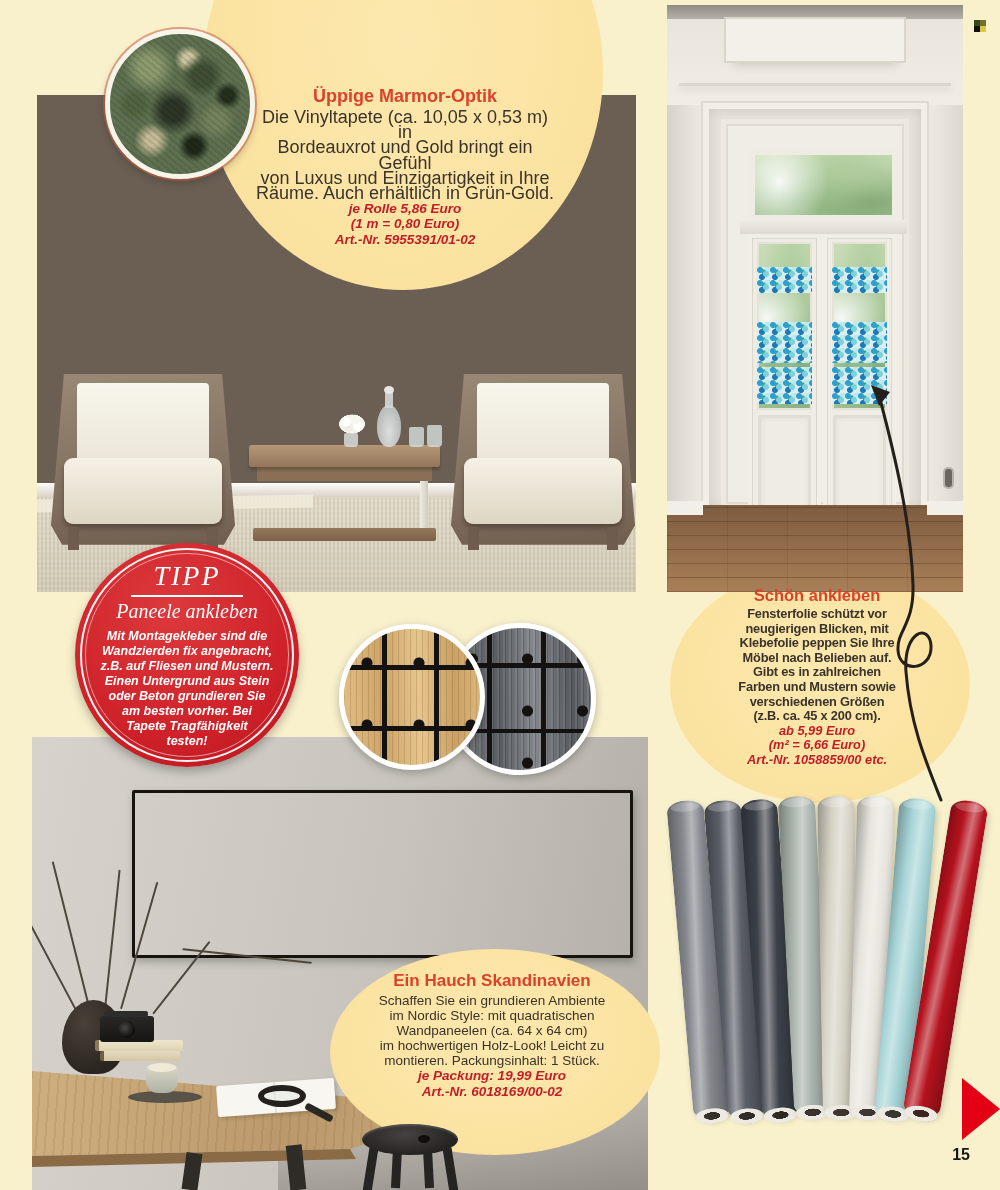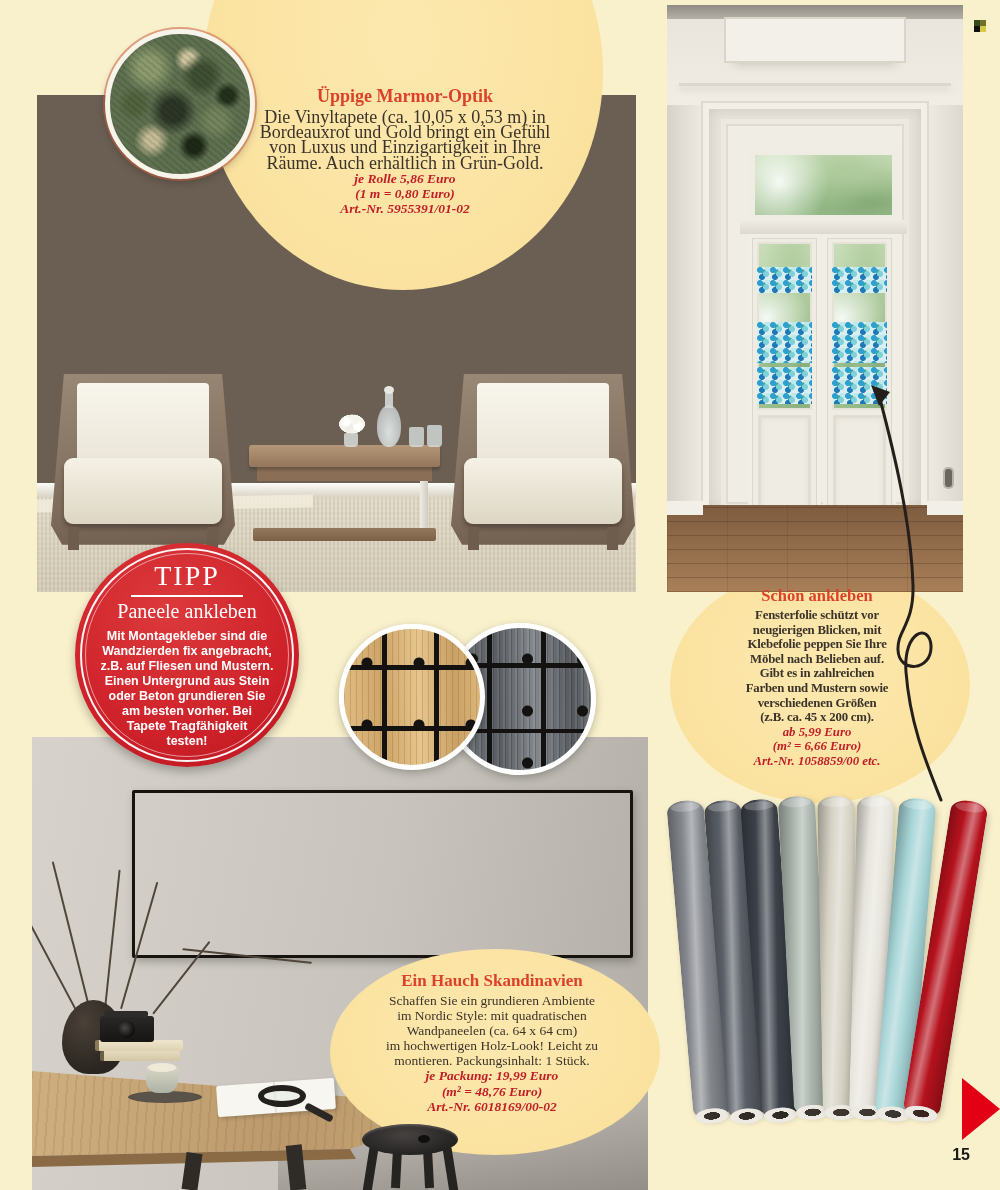--- a/index.html
+++ b/index.html
@@ -246,21 +246,21 @@
       radial-gradient(circle 20px at 76% 62%, #74845C 40%, transparent 100%),
       radial-gradient(circle 18px at 30% 76%, #C5BC96 35%, transparent 100%),
       radial-gradient(circle 14px at 56% 18%, #CCC49E 40%, transparent 100%),
       radial-gradient(circle 18px at 18% 50%, #51643F 45%, transparent 100%),
       radial-gradient(circle 16px at 60% 80%, #1E2817 45%, transparent 100%),
       radial-gradient(circle 14px at 84% 44%, #24301C 45%, transparent 100%),
       #5E7050; }
 
   #tip-circle { left:75px; top:543px; width:224px; height:224px; border-radius:50%; z-index:5;
     background:radial-gradient(circle at 42% 30%, #DC3A3C 0%, #CE2129 62%, #B6161F 100%);
-    box-shadow:0 5px 10px rgba(0,0,0,.25); color:#FFF; text-align:center; }
+    box-shadow:0 5px 10px rgba(0,0,0,.25); color:#FFF; text-align:center;font-style:italic; }
   #tip-circle::before { content:""; position:absolute; inset:5px; border-radius:50%;
     border:2px solid rgba(255,255,255,.95); }
   #tip-circle::after { content:""; position:absolute; inset:10px; border-radius:50%;
     border:1px solid rgba(255,255,255,.55); }
   #tip-heading { font-family:"Liberation Serif","DejaVu Serif",serif; font-size:28px;
     letter-spacing:2px; padding-top:17px; }
   #tip-divider { width:112px; height:2px; background:#FFF; margin:3px auto 3px; }
   #tip-subheading { font-family:"Liberation Serif","DejaVu Serif",serif; font-size:20px; }
   #tip-body { font-size:12.5px; line-height:15px; font-weight:bold; margin-top:6px; }
 
@@ -279,21 +279,21 @@
     background:
       radial-gradient(circle, #141210 5px, transparent 6px),
       linear-gradient(90deg, transparent 0 28%, #141210 28% 31.5%, transparent 31.5% 66%, #141210 66% 69.5%, transparent 69.5%),
       linear-gradient(0deg, transparent 0 25%, #141210 25% 28.5%, transparent 28.5% 70%, #141210 70% 73.5%, transparent 73.5%),
       repeating-linear-gradient(90deg, rgba(120,80,30,.22) 0 1px, transparent 1px 6px),
       linear-gradient(88deg,#E2BE85,#CDA468 30%,#E6C68E 55%,#C9A066 80%,#DDB87C);
     background-position:-3px 3px, 0 0, 0 0, 0 0, 0 0;
     background-size:52px 62px, auto, auto, auto, auto; }
 
   
-  .textblock { position:absolute; z-index:6; text-align:center; color:#3A332B;font-family:Liberation Serif, serif; }
+  .textblock { position:absolute; z-index:6; text-align:center; color:#3A332B; }
   .tb-title { font-weight:bold; color:#DC422B; }
   .tb-line {}
   .tb-price { font-weight:bold; font-style:italic; color:#C11E27; }
 
   #text-marmor { left:255px; top:86px; width:300px; }
   #text-marmor .tb-title { font-size:18px; margin-bottom:3px; }
   #text-marmor .tb-line { font-size:18px; line-height:15.2px; }
   #text-marmor .tb-price { font-size:13.5px; line-height:15.2px; }
 
   #text-fenster { left:682px; top:586px; width:270px; }
@@ -488,21 +488,20 @@
   </div>
 
   <div class="textblock" id="text-hauch">
     <div class="tb-title">Ein Hauch Skandinavien</div>
     <div class="tb-line">Schaffen Sie ein grundieren Ambiente</div>
     <div class="tb-line">im Nordic Style: mit quadratischen</div>
     <div class="tb-line">Wandpaneelen (ca. 64 x 64 cm)</div>
     <div class="tb-line">im hochwertigen Holz-Look! Leicht zu</div>
     <div class="tb-line">montieren. Packungsinhalt: 1 Stück.</div>
     <div class="tb-price">je Packung: 19,99 Euro</div>
-    <div class="tb-price">(m² = 48,76 Euro)</div>
     <div class="tb-price">Art.-Nr. 6018169/00-02</div>
   </div>
 
   <div id="rolls">
       <div class="roll" style="left: 680px; top: 800px; transform: rotate(-5deg); background-color: rgb(132, 135, 141);"></div>
       <div class="roll" style="left: 716px; top: 800px; transform: rotate(-4.5deg); background-color: rgb(90, 94, 102);"></div>
       <div class="roll" style="left: 751px; top: 799px; transform: rotate(-4deg); background-color: rgb(60, 64, 72);"></div>
       <div class="roll" style="left: 786px; top: 796px; transform: rotate(-3deg); background-color: rgb(169, 178, 171);"></div>
       <div class="roll" style="left: 820px; top: 796px; transform: rotate(-1deg); background-color: rgb(213, 210, 196);"></div>
       <div class="roll" style="left: 853px; top: 796px; transform: rotate(1.5deg); background-color: rgb(230, 228, 220);"></div>

